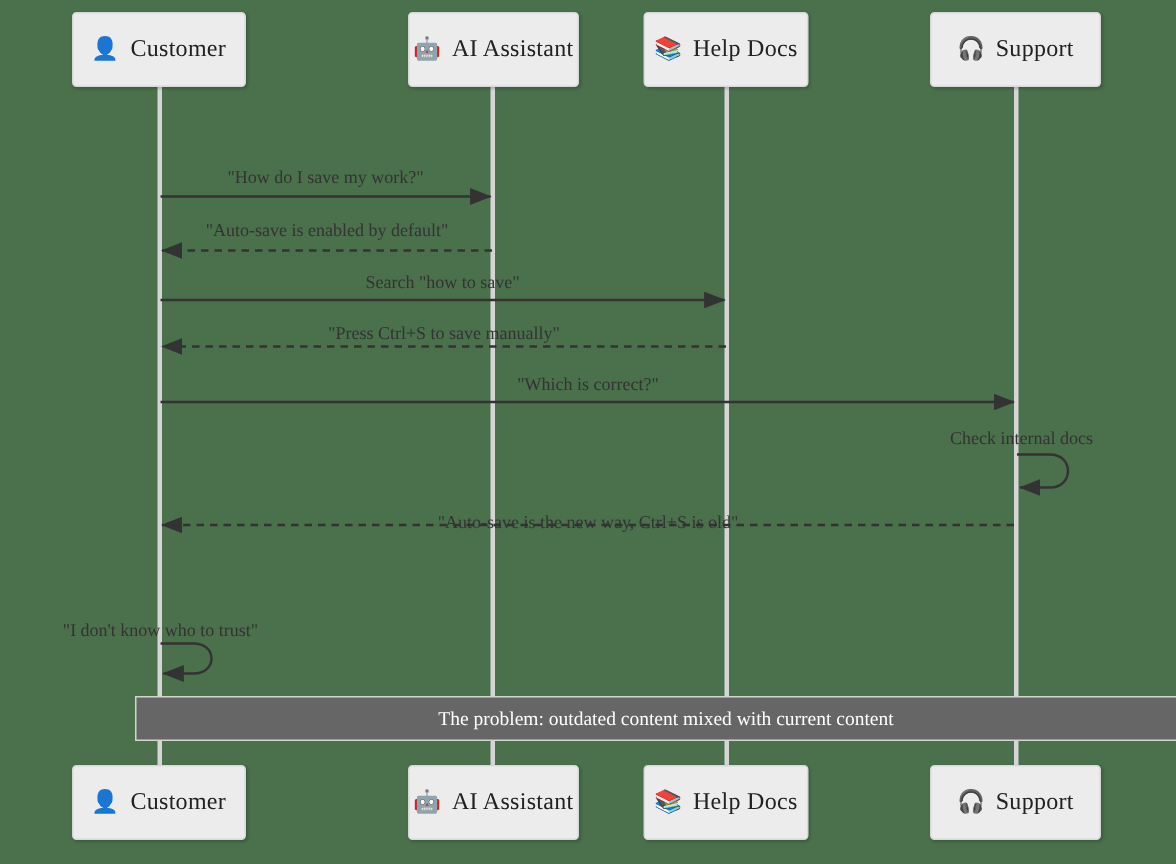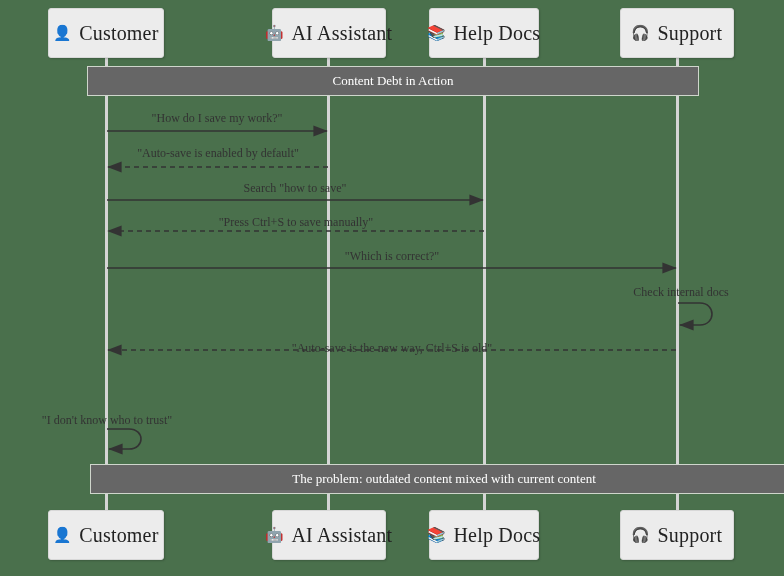--- a/index.html
+++ b/index.html
@@ -42,21 +42,21 @@
     justify-content: center;
     gap: 7px;
     box-shadow: 1px 1px 2px rgba(0,0,0,0.18);
   }
   .participant .p-icon {
     font-size: 15px;
     line-height: 1;
     display: inline-block;
   }
   .participant .p-label {
-    font-size: 20px;
+    font-size: 16px;
     color: #222222;
     white-space: nowrap;
     letter-spacing: 0.2px;
   }
 
   
   .lifeline {
     position: absolute;
     width: 3px;
     background: #d5d5d5;
@@ -160,23 +160,20 @@
     <div class="msg-label" style="left:218px; top:146px;">"Auto-save is enabled by default"</div>
     <div class="msg-label" style="left:295px; top:181px;">Search "how to save"</div>
     <div class="msg-label" style="left:296px; top:215px;">"Press Ctrl+S to save manually"</div>
     <div class="msg-label" style="left:392px; top:249px;">"Which is correct?"</div>
     <div class="self-label" style="left:681px; top:285px;">Check internal docs</div>
     <div class="msg-label" style="left:392px; top:341px;">"Auto-save is the new way, Ctrl+S is old"</div>
     <div class="self-label" style="left:107px; top:413px;">"I don't know who to trust"</div>
   </div>
 
   <div class="layer">
-    <div class="note-bar" style="left:87px; top:66px; width:612px;">
-      <span class="note-text">Content Debt in Action</span>
-    </div>
     <div class="note-bar" style="left:90px; top:464px; width:708px;">
       <span class="note-text">The problem: outdated content mixed with current content</span>
     </div>
   </div>
 
   <div class="layer">
     <div class="participant" style="left:48px; top:8px; width:116px;">
       <span class="p-icon">👤</span>
       <span class="p-label">Customer</span>
     </div>

